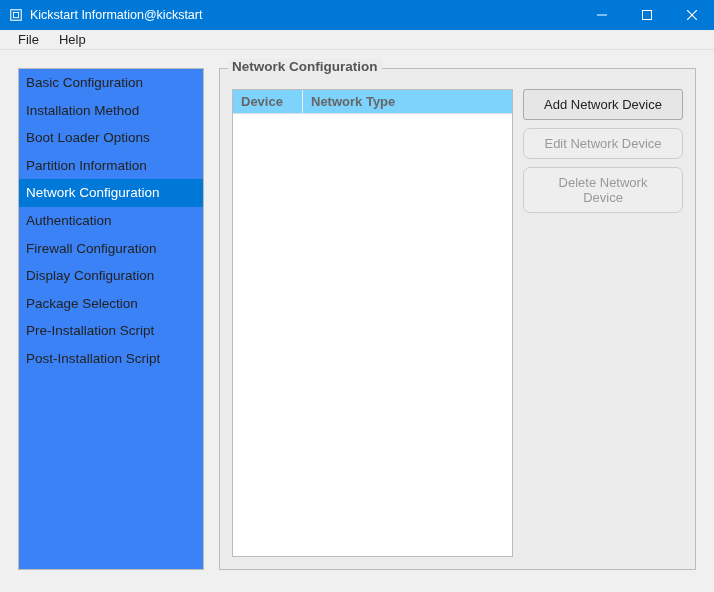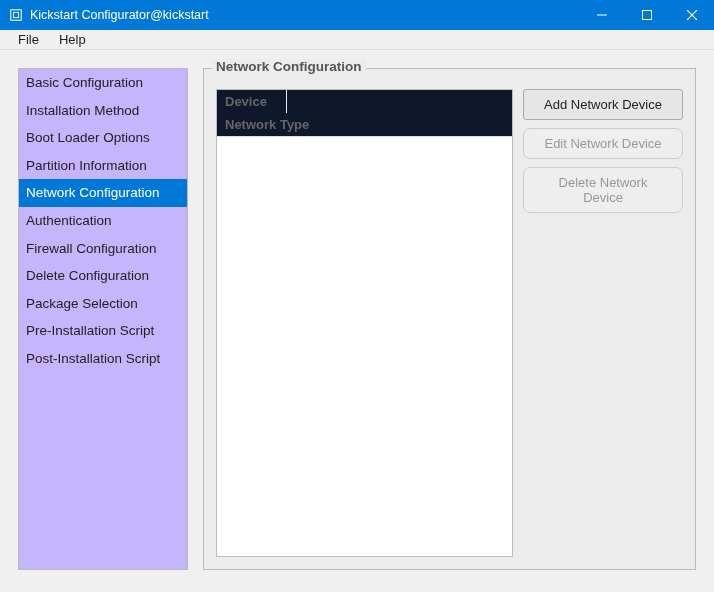--- a/index.html
+++ b/index.html
@@ -56,22 +56,22 @@
       color: #222;
       cursor: default;
     }
     .content {
       padding: 18px;
       display: flex;
       gap: 15px;
       height: calc(100% - 54px);
     }
     .sidebar {
-      width: 170px;
-      background: #c4b5fd;
+      width: 186px;
+      background: #3b82f6;
       border: 1px solid #bbb;
       overflow: hidden;
       flex-shrink: 0;
     }
     .sidebar-item {
       padding: 3px 7px;
       font-size: 13.5px;
       color: #222;
       cursor: default;
       line-height: 1.6;
@@ -105,22 +105,21 @@
       font-size: 13.5px;
     }
     .table-wrap {
       flex: 1;
       background: #fff;
       border: 1px solid #bbb;
     }
     .table-header {
       display: flex;
       border-bottom: 1px solid #ddd;
-      background: #0f172a;
-      flex-direction: column;
+      background: #7dd3fc;
     }
     .th {
       padding: 4px 8px;
       font-weight: bold;
       color: #666;
       font-size: 13px;
       border-right: 1px solid #eee;
     }
     .th:last-child { border-right: none; flex: 1; }
     .th:first-child { width: 70px; }
@@ -150,21 +149,21 @@
 </head>
 <body>
 
 <div class="titlebar">
   <span class="icon">
     <svg width="14" height="14" viewBox="0 0 16 16">
       <rect x="2" y="2" width="12" height="12" fill="none" stroke="#fff" stroke-width="1.2"></rect>
       <rect x="5" y="5" width="6" height="6" fill="none" stroke="#fff" stroke-width="1"></rect>
     </svg>
   </span>
-  <span class="title">Kickstart Configurator@kickstart</span>
+  <span class="title">Kickstart Information@kickstart</span>
   <div class="win-controls">
     <div class="win-btn">
       <svg width="10" height="10">
           <line x1="0" y1="5" x2="10" y2="5" stroke="#fff" stroke-width="1"></line>
         </svg>
     </div>
     <div class="win-btn">
       <svg width="10" height="10">
           <rect x="0.5" y="0.5" width="9" height="9" fill="none" stroke="#fff" stroke-width="1"></rect>
         </svg>
@@ -185,21 +184,21 @@
 
 <div class="content">
   <div class="sidebar">
     <div class="sidebar-item">Basic Configuration</div>
     <div class="sidebar-item">Installation Method</div>
     <div class="sidebar-item">Boot Loader Options</div>
     <div class="sidebar-item">Partition Information</div>
     <div class="sidebar-item selected">Network Configuration</div>
     <div class="sidebar-item">Authentication</div>
     <div class="sidebar-item">Firewall Configuration</div>
-    <div class="sidebar-item">Delete Configuration</div>
+    <div class="sidebar-item">Display Configuration</div>
     <div class="sidebar-item">Package Selection</div>
     <div class="sidebar-item">Pre-Installation Script</div>
     <div class="sidebar-item">Post-Installation Script</div>
   </div>
 
   <div class="main">
     <div class="groupbox">
       <span class="groupbox-label">Network Configuration</span>
 
       <div class="table-wrap">

